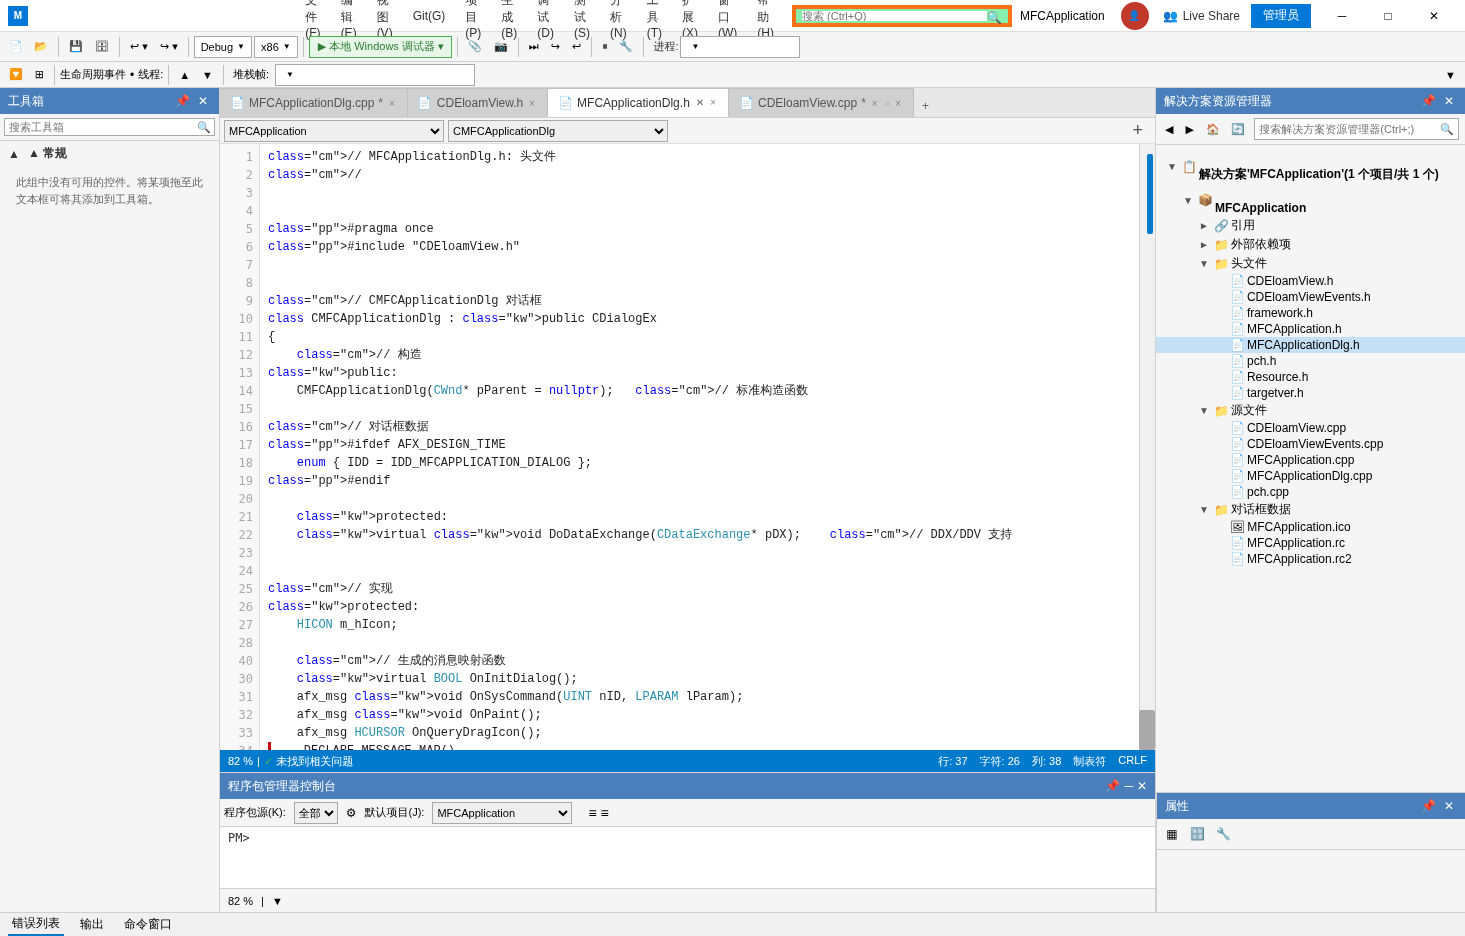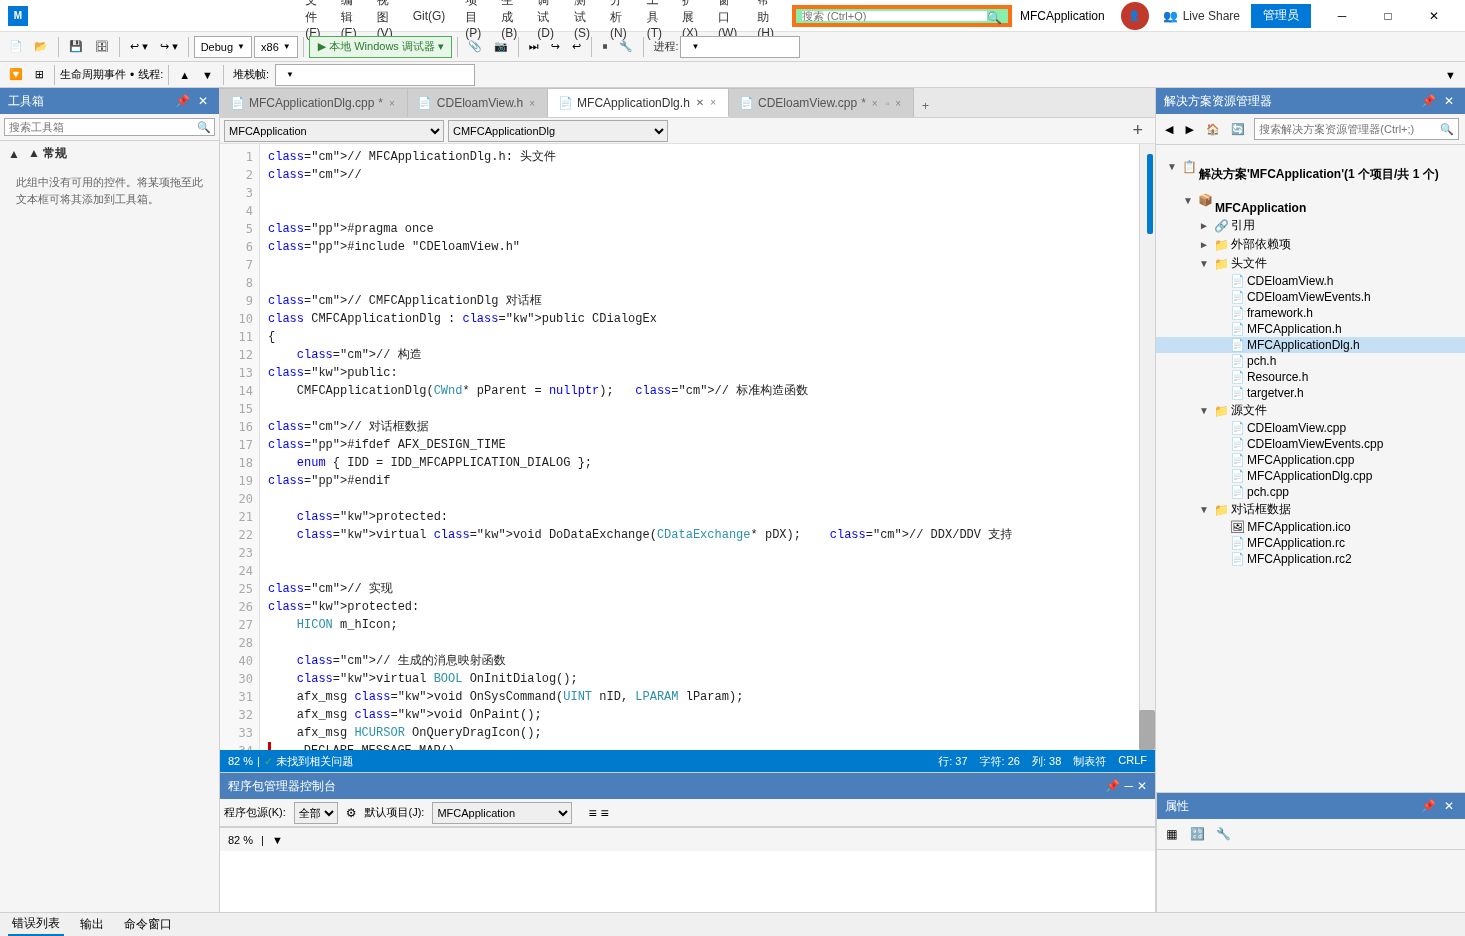--- a/index.html
+++ b/index.html
@@ -360,20 +360,23 @@
         <span style="cursor:pointer;">⚙</span>
         <span style="font-size:11px;">默认项目(J):</span>
         <select style="font-size:11px; border:1px solid #aaa; height:22px; min-width:140px;">
           <option>MFCApplication</option>
         </select>
         <div style="display:flex; gap:4px; margin-left:8px;">
           <span style="cursor:pointer; font-size:14px;">≡</span>
           <span style="cursor:pointer; font-size:14px;">≡</span>
         </div>
       </div>
+      <div id="pkg-console-content">
+        <span style="font-family: Consolas, monospace;">PM&gt;</span>
+      </div>
       <div id="pkg-console-status">
         <span>82 %</span>
         <span>|</span>
         <span style="display:flex; align-items:center; gap:4px;">
           <span>▼</span>
         </span>
       </div>
     </div>
   </div>
 

